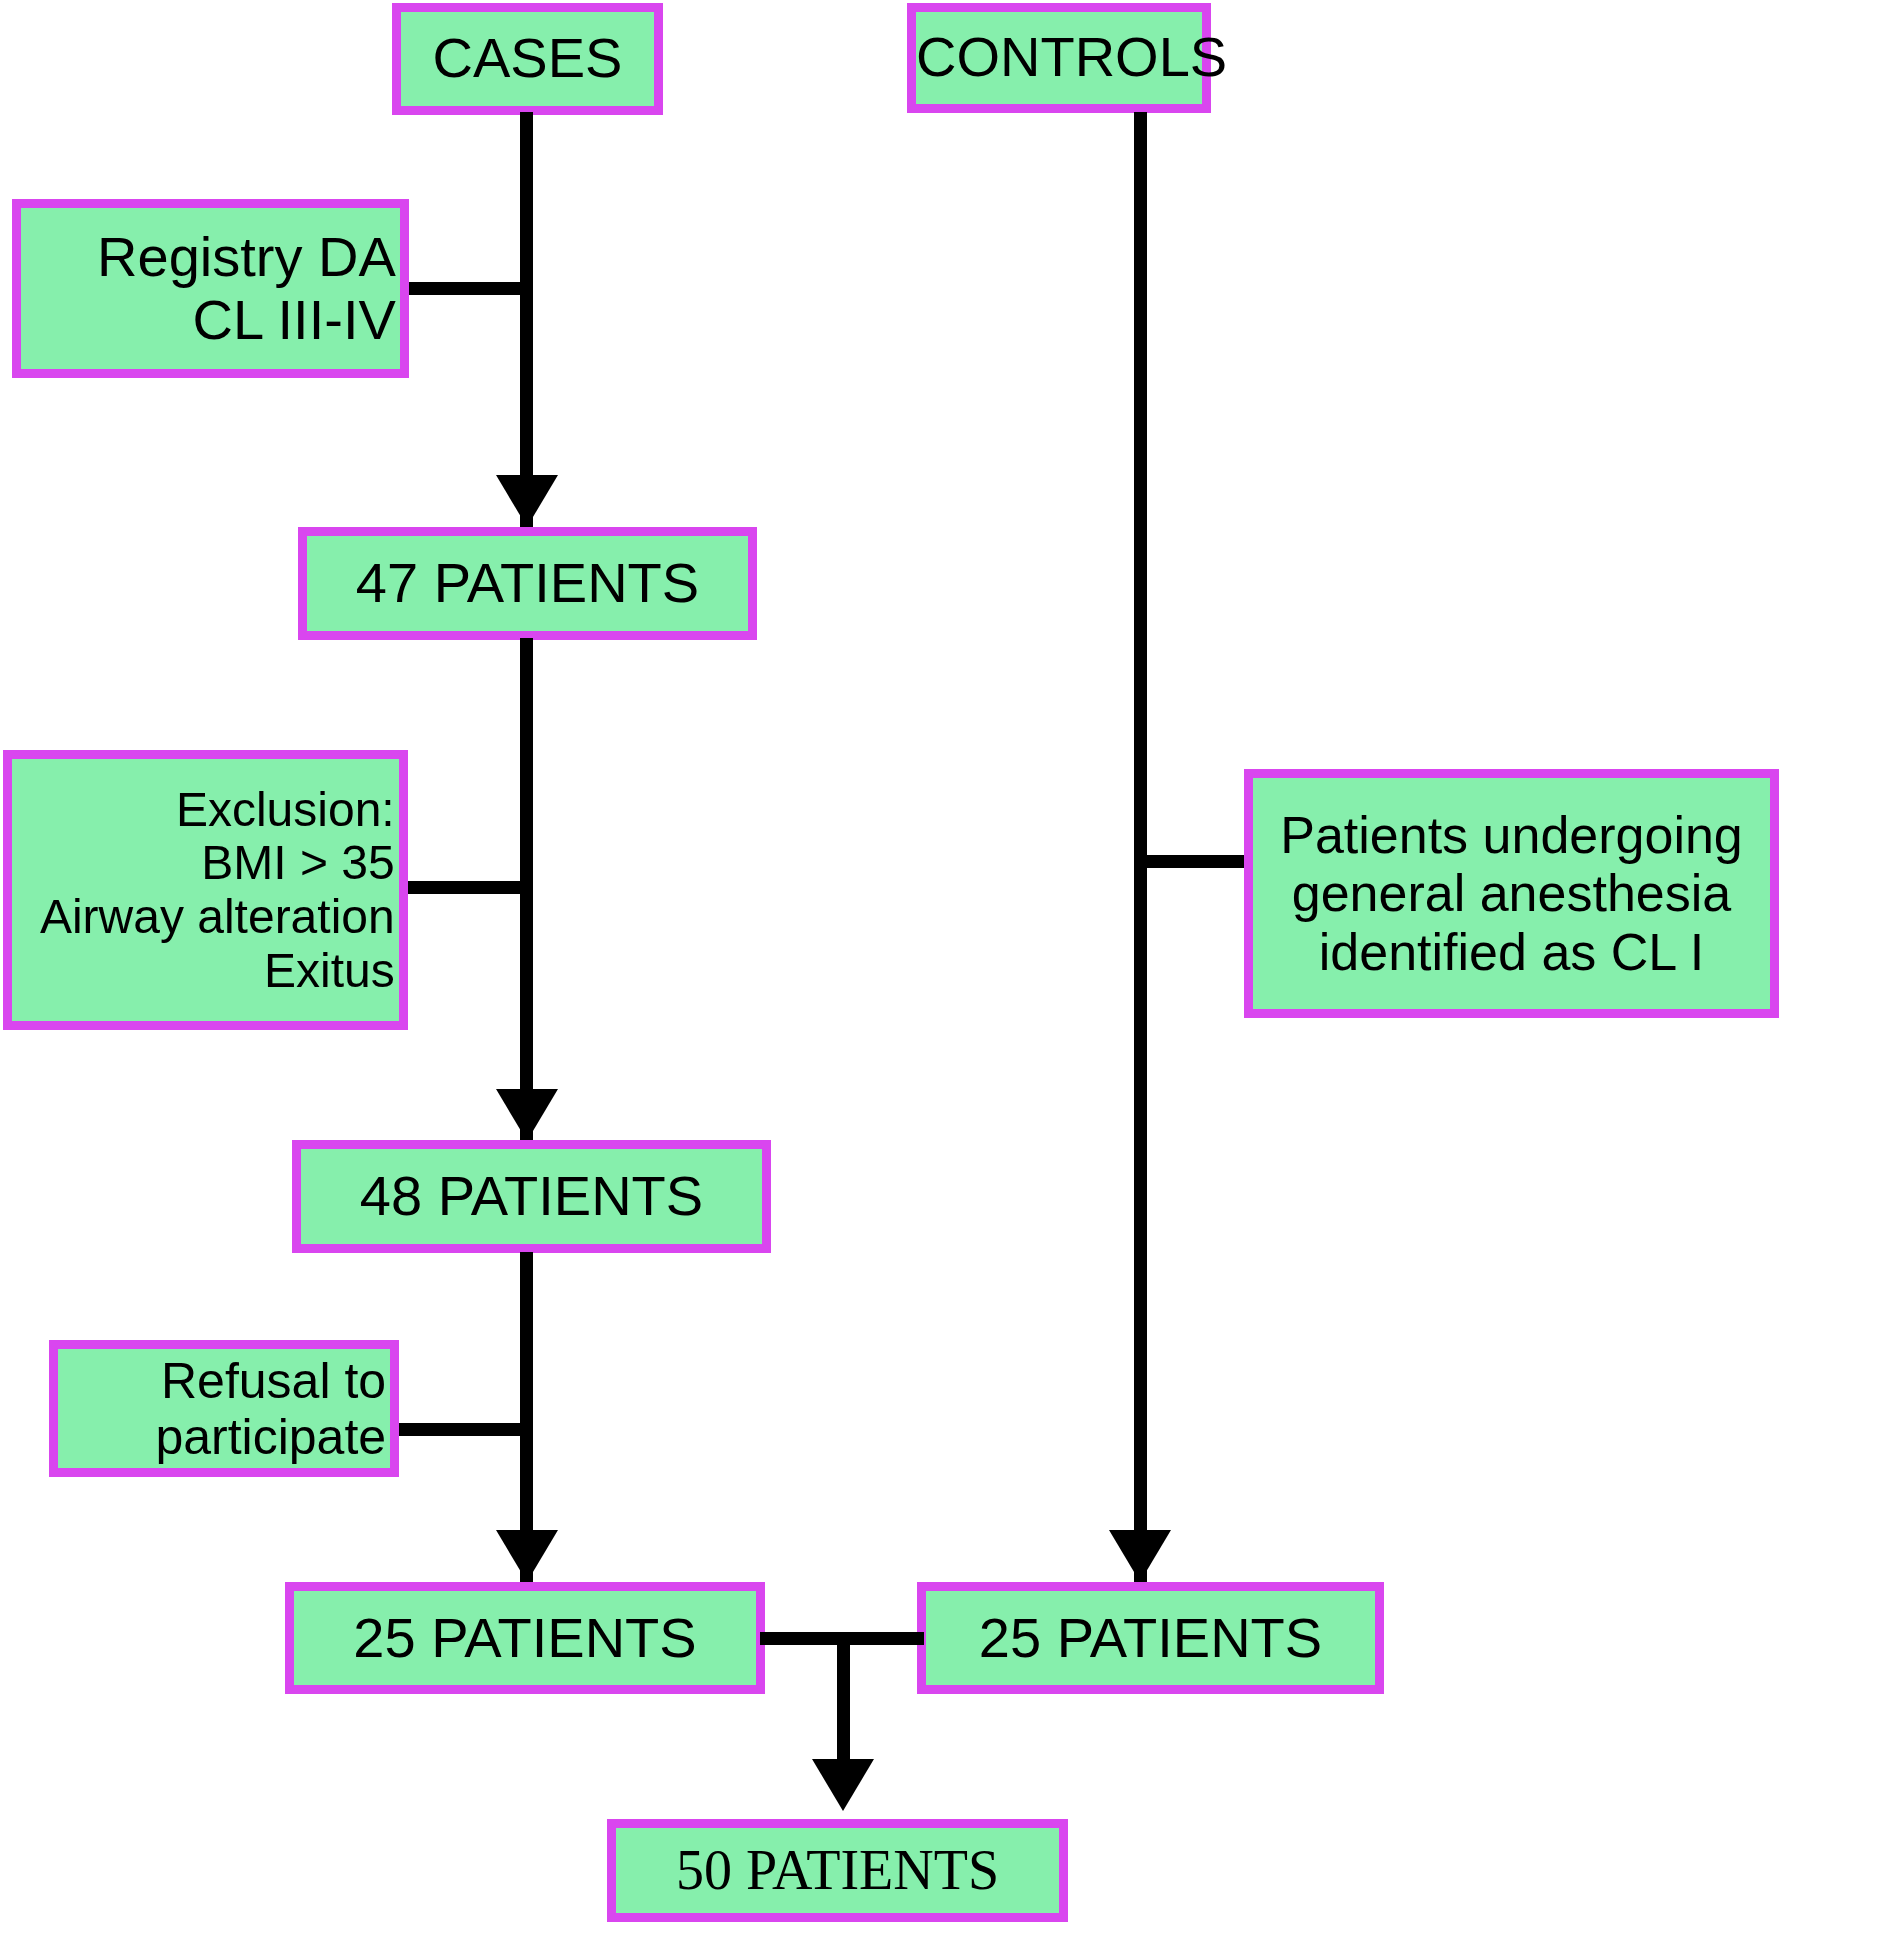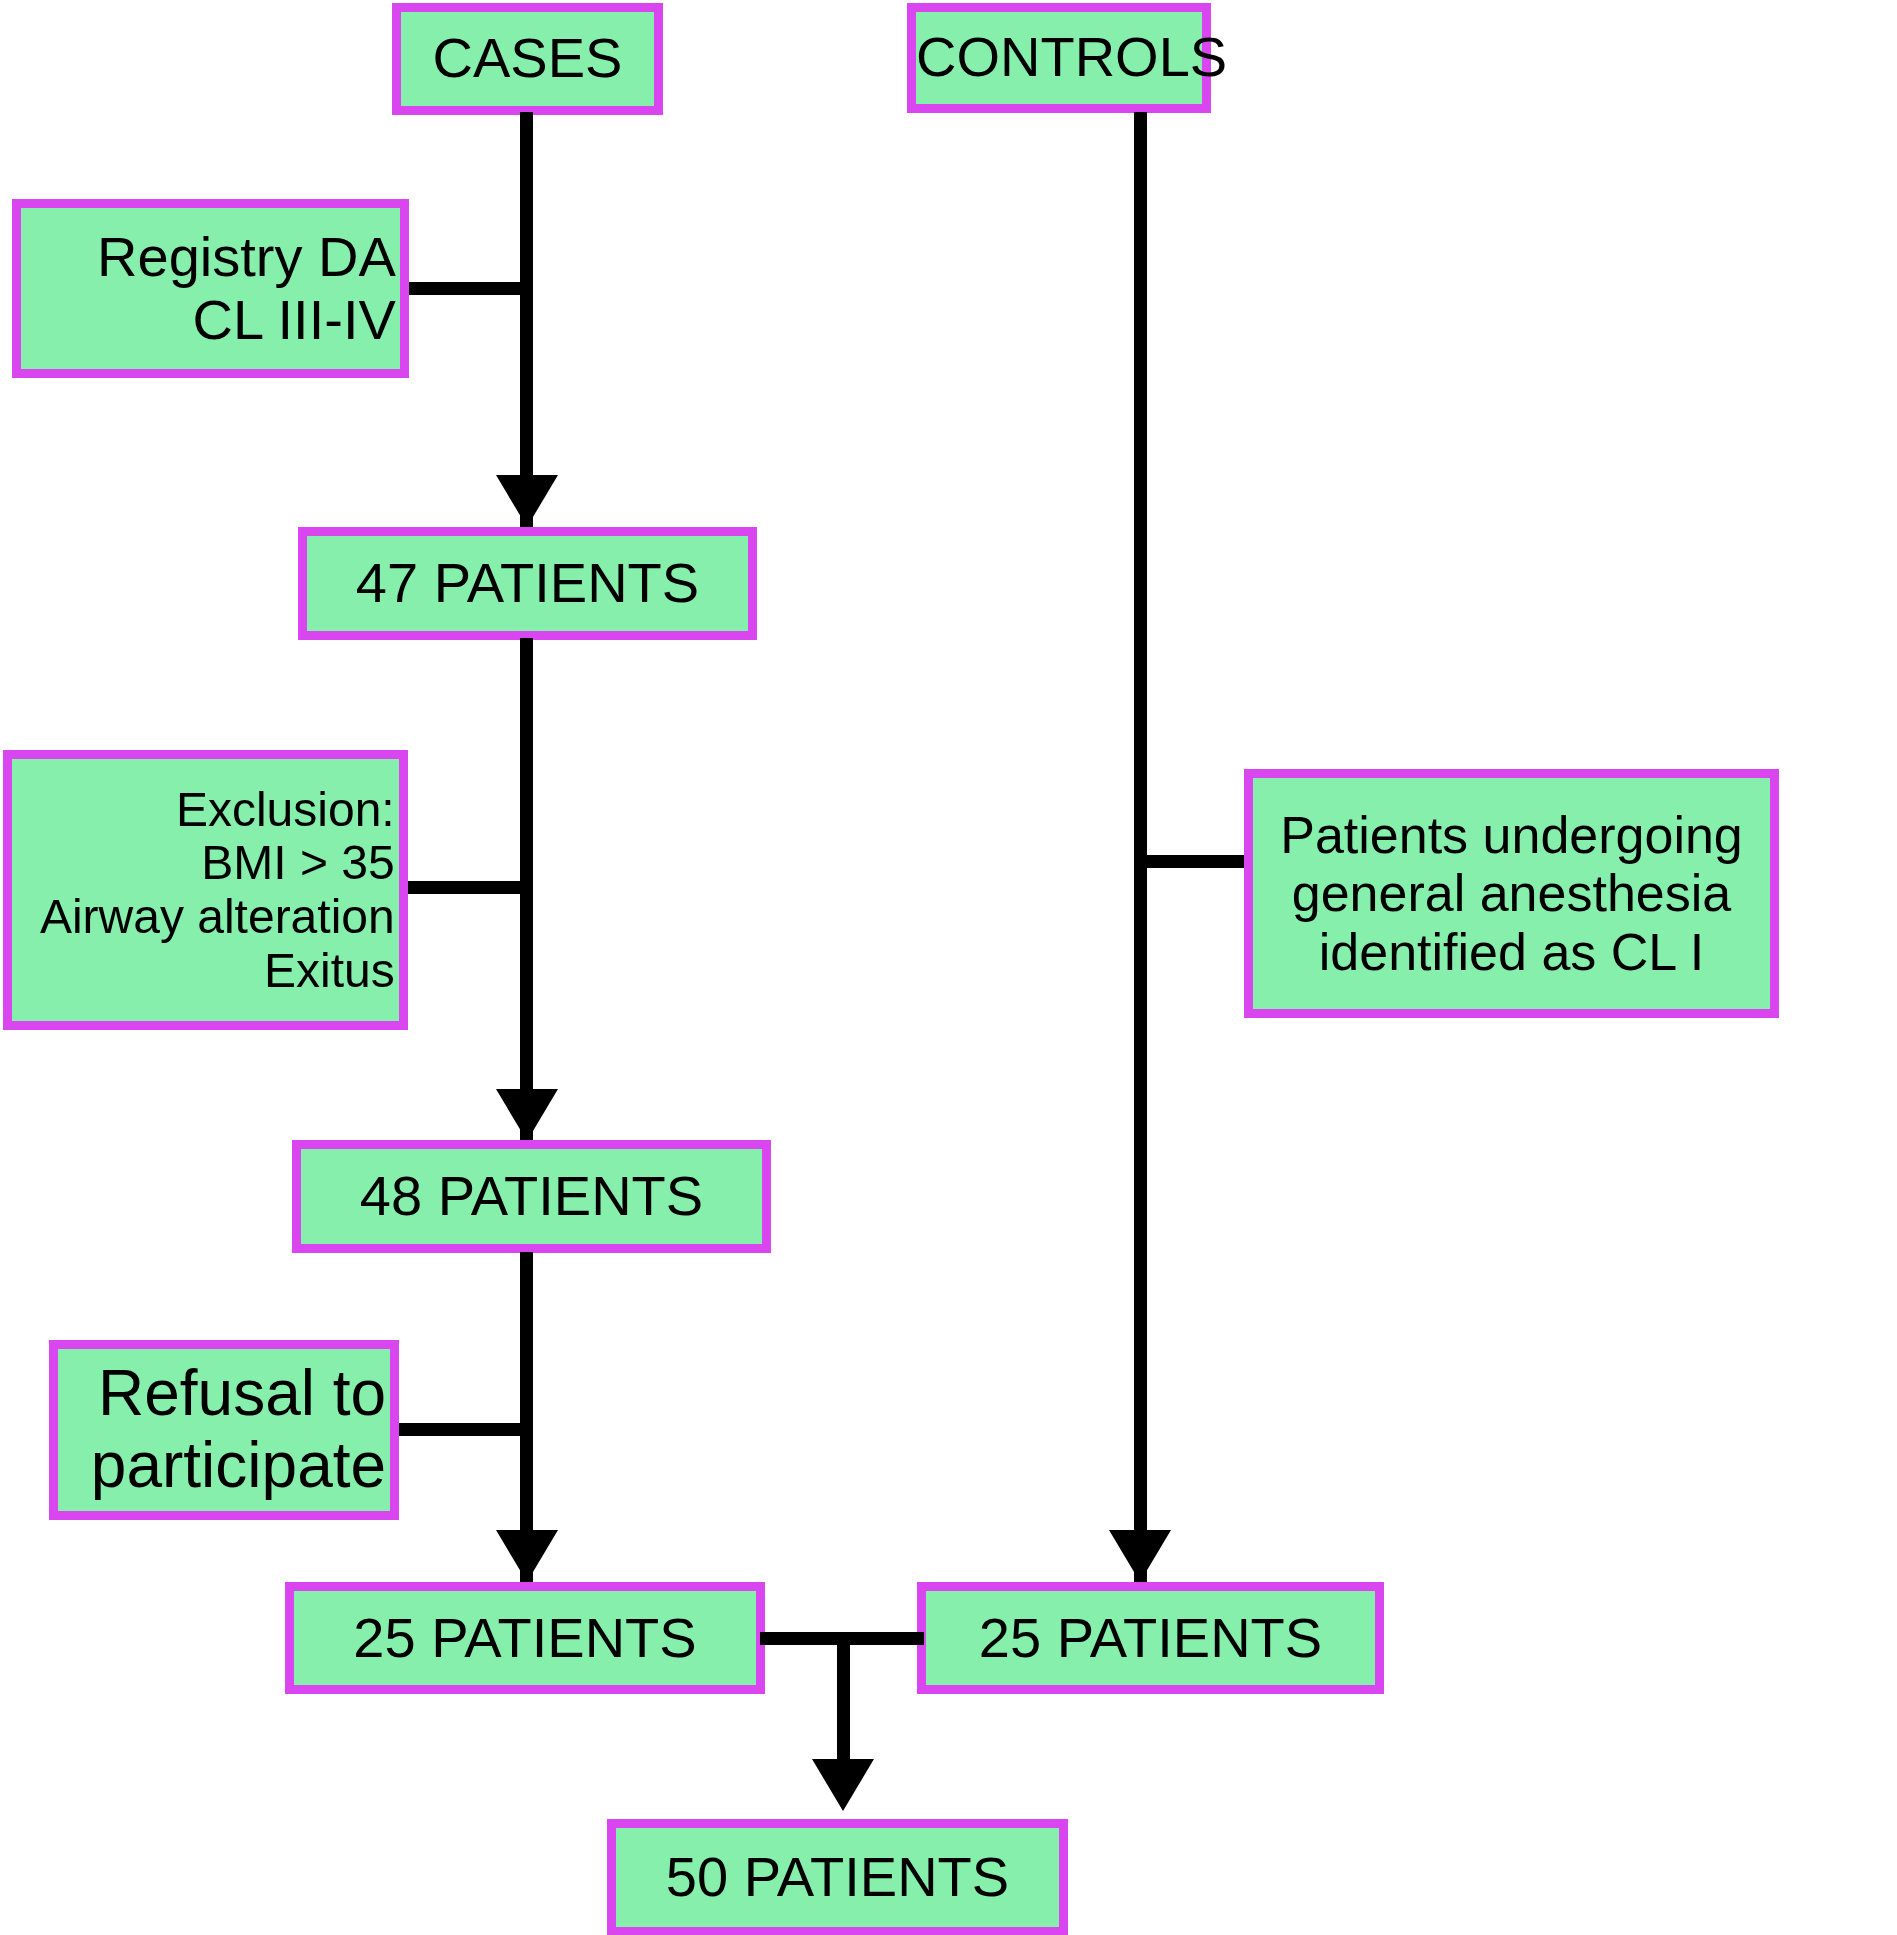--- a/index.html
+++ b/index.html
@@ -56,24 +56,24 @@
   }
 
   
   #node-cases       { left: 392px;  top: 2.6px;    width: 271px;  height: 112px;  font-size: 56px; }
   #node-controls    { left: 907px; top: 2.6px;    width: 304px;  height: 110px;  font-size: 56px; }
   #node-registry    { left: 11.7px;   top: 199px;  width: 397px;  height: 179px;  font-size: 56px; }
   #node-76          { left: 298px;  top: 527px;  width: 459px;  height: 113px;  font-size: 56px; }
   #node-exclusion   { left: 2.6px;    top: 750px; width: 405px;  height: 280px;  font-size: 48px; }
   #node-anesthesia  { left: 1244px; top: 769px; width: 535px; height: 249px;  font-size: 52px; }
   #node-48          { left: 292px;  top: 1140px; width: 479px;  height: 113px;  font-size: 56px; }
-  #node-refusal     { left: 49px;   top: 1340px; width: 350px;  height: 180px;  font-size: 64px; }
+  #node-refusal     { left: 49px;   top: 1340px; width: 350px;  height: 137px;  font-size: 50px; }
   #node-25-cases    { left: 285px;  top: 1582px; width: 480px;  height: 112px;  font-size: 56px; }
   #node-25-controls { left: 917px; top: 1582px; width: 467px;  height: 112px;  font-size: 56px; }
-  #node-50          { left: 607px;  top: 1819px; width: 461px;  height: 117px;  font-size: 56px; }
+  #node-50          { left: 607px;  top: 1819px; width: 461px;  height: 103px;  font-size: 56px; font-family: Liberation Serif, serif; }
 
   
   #edge-cases-trunk   { left: 520px;  top: 112px;  width: 13px;  height: 415px; }
   #arrow-cases-76     { left: 496px;  top: 475px; }
   #edge-registry-join { left: 405px;  top: 282px;  width: 121px; height: 13px; }
 
   
   #edge-76-48         { left: 520px;  top: 638px;  width: 13px;  height: 503px; }
   #arrow-76-48        { left: 496px;  top: 1089px; }
   #edge-exclusion-join{ left: 404px;  top: 881px; width: 122px; height: 13px; }

